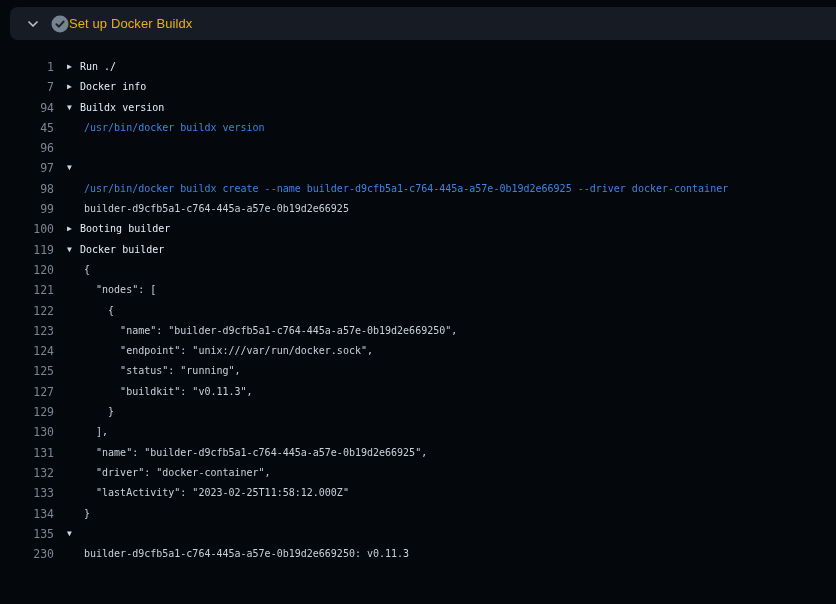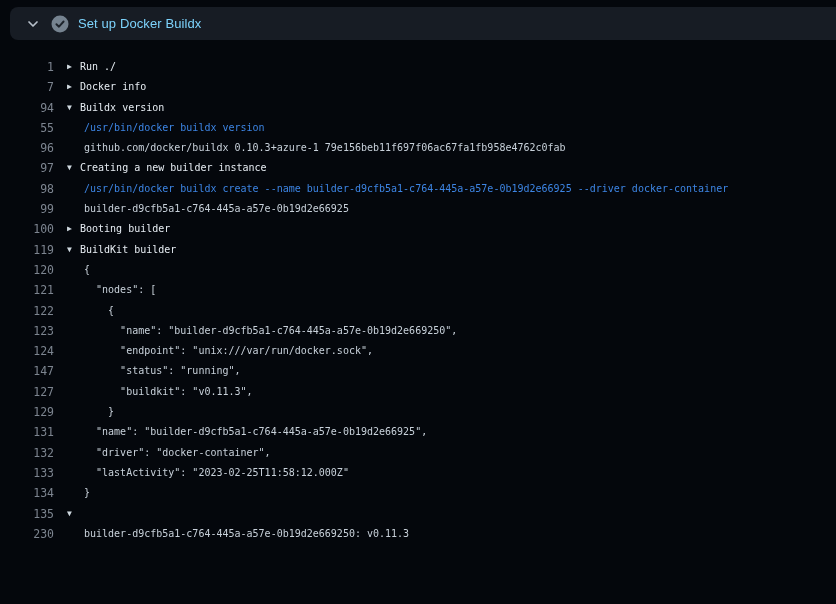--- a/index.html
+++ b/index.html
@@ -18,25 +18,25 @@
     background: #171c24;
     border-radius: 8px 0 0 8px;
     display: flex;
     align-items: center;
     padding-left: 16px;
     cursor: pointer;
   }
   .chev { width: 14px; height: 14px; flex: 0 0 auto; display: block; }
   .check-wrap { margin-left: 11px; width: 18px; height: 18px; flex: 0 0 auto; }
   .step-title {
-    margin-left: 9px;
+    margin-left: 0;
     font-family: "Liberation Sans", sans-serif;
     font-size: 13px;
     font-weight: 500;
-    color: #7dd3fc;
+    color: #eab308;
     letter-spacing: .1px;
   }
 
   
   .log {
     position: absolute;
     left: 0; top: 57px; right: 0; bottom: 0;
     overflow: hidden;
   }
   .row {
@@ -95,53 +95,51 @@
     <span class="ln">7</span>
     <span class="marker">▶</span>
     <span class="txt">Docker info</span>
   </div>
     <div class="row t-group-expanded">
     <span class="ln">94</span>
     <span class="marker">▼</span>
     <span class="txt">Buildx version</span>
   </div>
     <div class="row t-command">
-    <span class="ln">55</span>
+    <span class="ln">45</span>
     
     <span class="txt">/usr/bin/docker buildx version</span>
   </div>
     <div class="row t-output">
     <span class="ln">96</span>
     
-    <span class="txt">github.com/docker/buildx 0.10.3+azure-1 79e156beb11f697f06ac67fa1fb958e4762c0fab</span>
   </div>
     <div class="row t-group-expanded">
     <span class="ln">97</span>
     <span class="marker">▼</span>
-    <span class="txt">Creating a new builder instance</span>
   </div>
     <div class="row t-command">
     <span class="ln">98</span>
     
     <span class="txt">/usr/bin/docker buildx create --name builder-d9cfb5a1-c764-445a-a57e-0b19d2e66925 --driver docker-container</span>
   </div>
     <div class="row t-output">
     <span class="ln">99</span>
     
     <span class="txt">builder-d9cfb5a1-c764-445a-a57e-0b19d2e66925</span>
   </div>
     <div class="row t-group-collapsed">
     <span class="ln">100</span>
     <span class="marker">▶</span>
     <span class="txt">Booting builder</span>
   </div>
     <div class="row t-group-expanded">
     <span class="ln">119</span>
     <span class="marker">▼</span>
-    <span class="txt">BuildKit builder</span>
+    <span class="txt">Docker builder</span>
   </div>
     <div class="row t-output">
     <span class="ln">120</span>
     
     <span class="txt">{</span>
   </div>
     <div class="row t-output">
     <span class="ln">121</span>
     
     <span class="txt">  "nodes": [</span>
@@ -155,35 +153,40 @@
     <span class="ln">123</span>
     
     <span class="txt">      "name": "builder-d9cfb5a1-c764-445a-a57e-0b19d2e669250",</span>
   </div>
     <div class="row t-output">
     <span class="ln">124</span>
     
     <span class="txt">      "endpoint": "unix:///var/run/docker.sock",</span>
   </div>
     <div class="row t-output">
-    <span class="ln">147</span>
+    <span class="ln">125</span>
     
     <span class="txt">      "status": "running",</span>
   </div>
     <div class="row t-output">
     <span class="ln">127</span>
     
     <span class="txt">      "buildkit": "v0.11.3",</span>
   </div>
     <div class="row t-output">
     <span class="ln">129</span>
     
     <span class="txt">    }</span>
   </div>
     <div class="row t-output">
+    <span class="ln">130</span>
+    
+    <span class="txt">  ],</span>
+  </div>
+    <div class="row t-output">
     <span class="ln">131</span>
     
     <span class="txt">  "name": "builder-d9cfb5a1-c764-445a-a57e-0b19d2e66925",</span>
   </div>
     <div class="row t-output">
     <span class="ln">132</span>
     
     <span class="txt">  "driver": "docker-container",</span>
   </div>
     <div class="row t-output">

